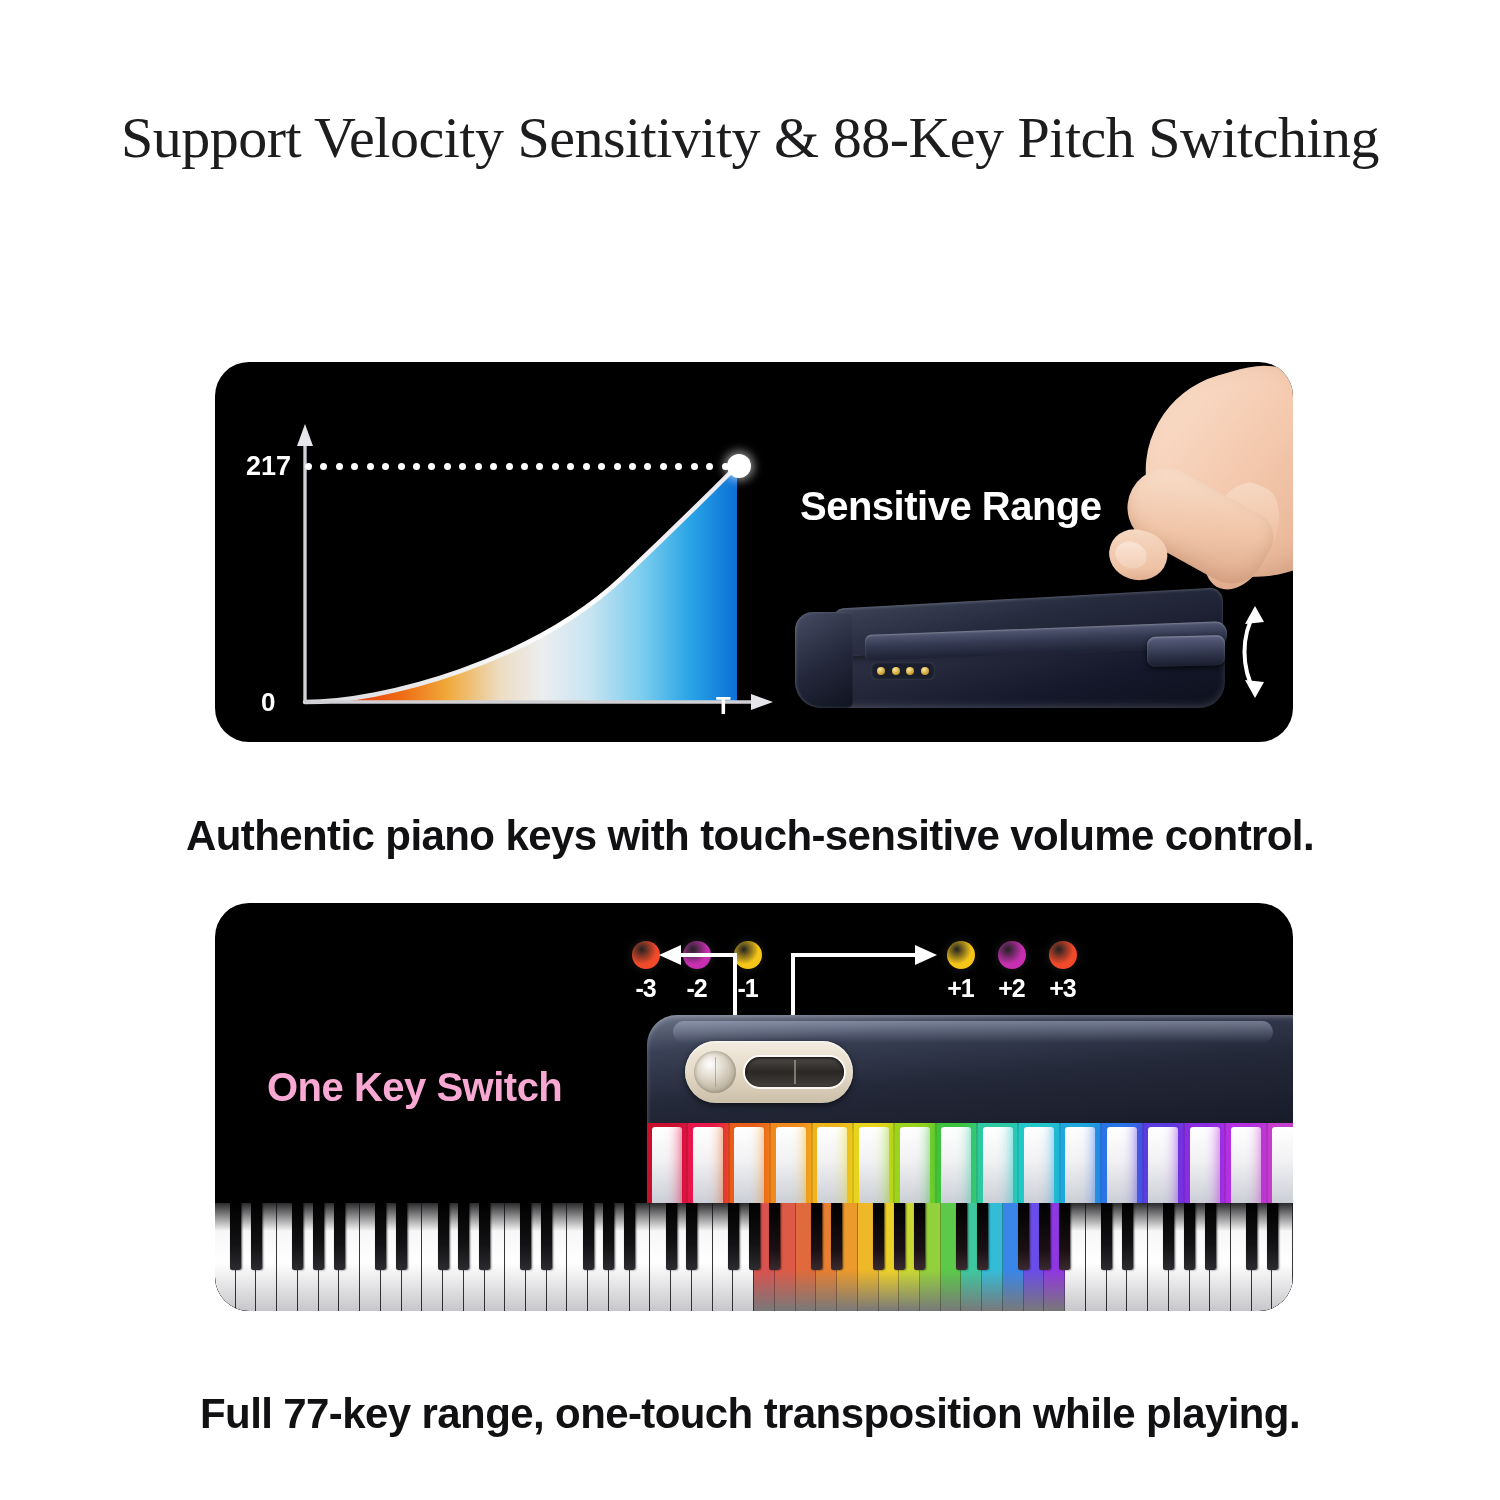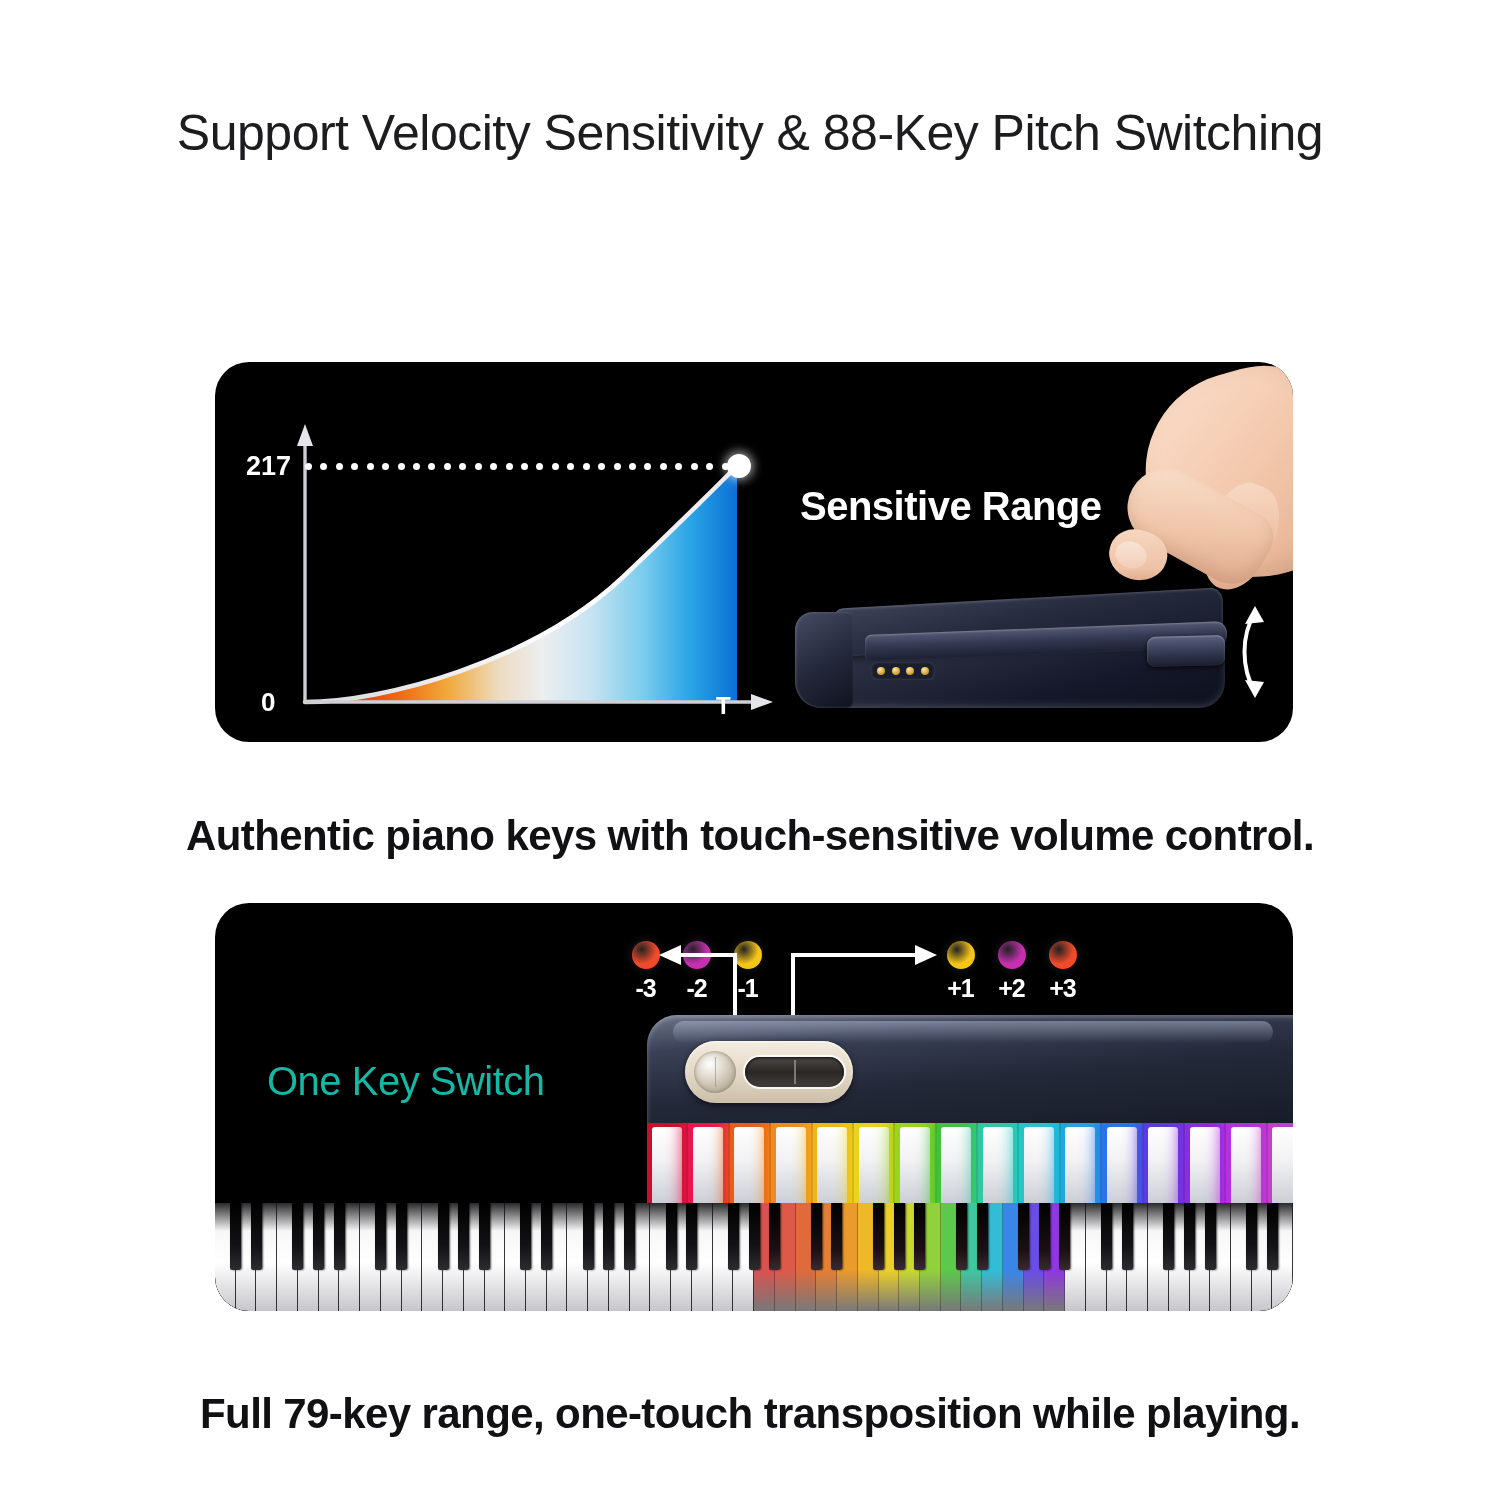--- a/index.html
+++ b/index.html
@@ -26,27 +26,28 @@
   .title {
     font-size: 76px;
     font-weight: bold;
     color: #17171a;
     letter-spacing: -1px;
     line-height: 1.02;
     margin: 0;
     white-space: nowrap;
   }
   .subtitle {
-    font-size: 50px;
+    font-size: 58px;
     font-weight: normal;
     color: #1d1d1f;
     margin: 0;
     margin-top: 26px;
     letter-spacing: -0.5px;
     white-space: nowrap;
+    font-family: Liberation Serif, serif;
   }
 
   
   .panel {
     position: absolute;
     background: #000000;
     border-radius: 34px;
     overflow: hidden;
   }
   #panel-velocity {
@@ -295,24 +296,24 @@
     margin-top: 5px;
     font-size: 25px;
     font-weight: bold;
     color: #ffffff;
     letter-spacing: -1px;
   }
 
   #one-key-switch-label {
     position: absolute;
     left: 52px;
-    top: 156px;
+    top: 162px;
     font-size: 40px;
-    font-weight: normal;
-    color: #14b8a6;
+    font-weight: bold;
+    color: #f9a8d4;
     letter-spacing: -0.5px;
     white-space: nowrap;
   }
 
   
   #product-body {
     position: absolute;
     left: 432px;
     top: 112px;
     width: 660px;
@@ -747,13 +748,13 @@
         <div class="bkey" style="left: 948.115px;"></div>
         <div class="bkey" style="left: 968.846px;"></div>
         <div class="bkey" style="left: 989.577px;"></div>
         <div class="bkey" style="left: 1031.04px;"></div>
         <div class="bkey" style="left: 1051.77px;"></div>
       </div>
   </div>
 
 </div>
 
-<p class="caption" id="caption-transpose">Full 79-key range, one-touch transposition while playing.</p>
+<p class="caption" id="caption-transpose">Full 77-key range, one-touch transposition while playing.</p>
 
 </body></html>

